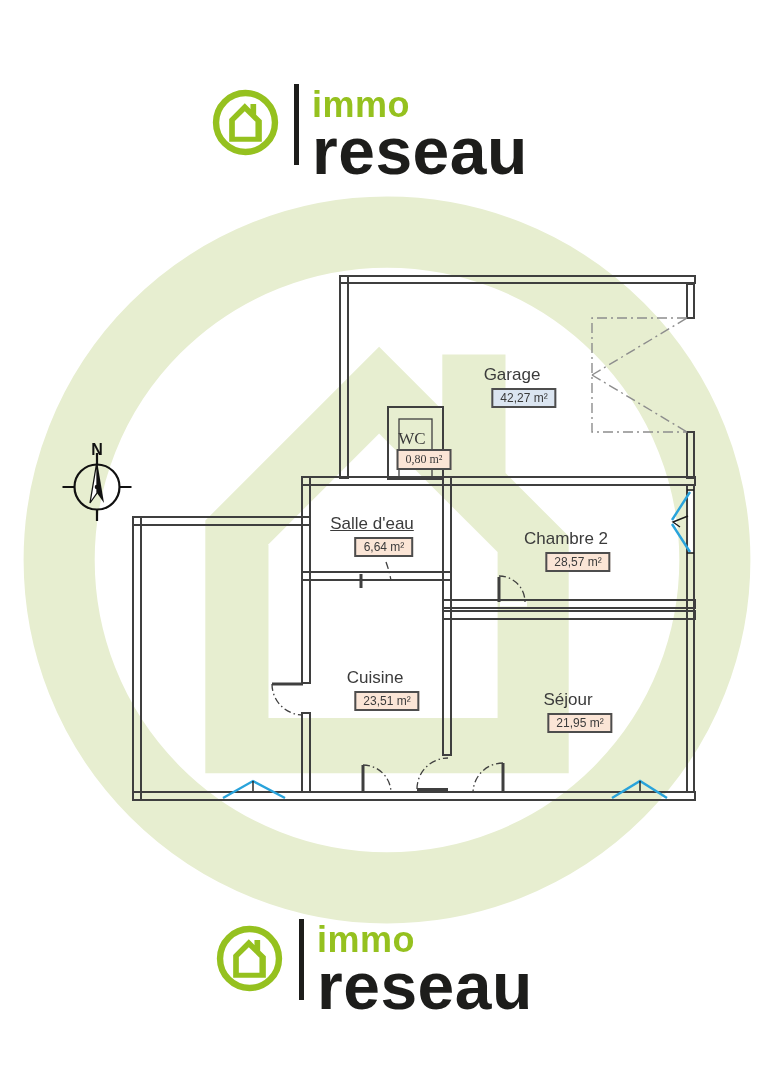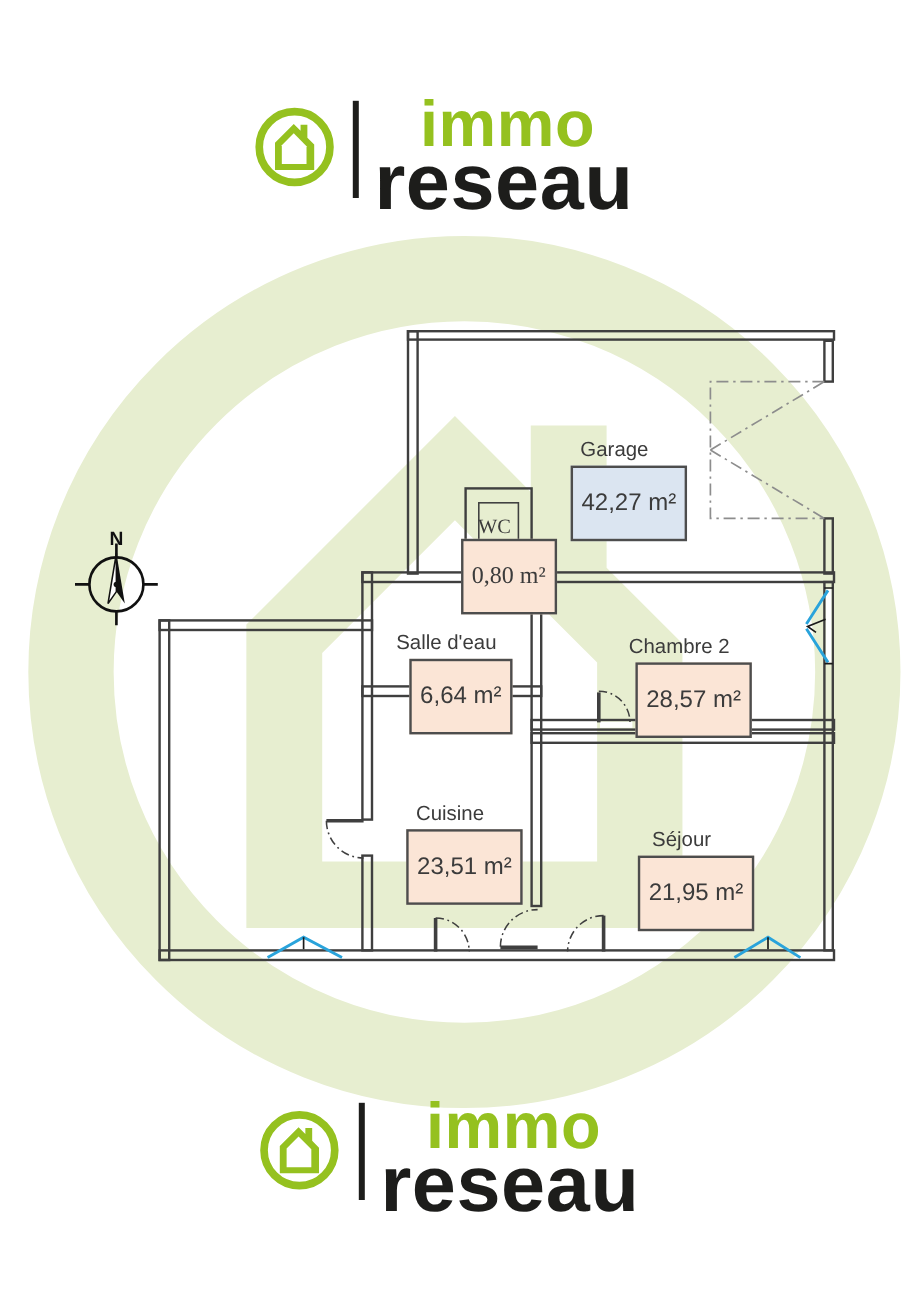--- a/index.html
+++ b/index.html
@@ -30,34 +30,34 @@
   .arc{fill:none;stroke:var(--wall-color);stroke-width:1.3;stroke-dasharray:7 3 1.5 3;}
   .garage-door{fill:none;stroke:#8d8d8d;stroke-width:1.4;stroke-dasharray:10 4 2 4;}
   .win{fill:none;stroke:var(--window-blue);stroke-width:2.4;}
   .wmark{stroke:#1a1a1a;stroke-width:1.4;fill:none;}
   .compass-stroke{stroke:#111;stroke-width:2.2;fill:none;}
 
   
   .room-label{position:absolute;transform:translateX(-50%);text-align:center;
               color:var(--text-color);white-space:nowrap;z-index:5;}
   .room-title{font-size:17px;display:block;margin-bottom:3px;}
-  .area-box{display:inline-block;font-size:20px;border:2px solid #4d4d4d;
-            background:var(--room-box-fill);padding:18px 7px;color:var(--text-color);margin-left:24px;}
+  .area-box{display:inline-block;font-size:12px;border:2px solid #4d4d4d;
+            background:var(--room-box-fill);padding:1px 7px;color:var(--text-color);margin-left:24px;}
   .area-box.blue{background:var(--garage-box-fill);}
 
   
   #north-label{position:absolute;left:97px;top:441px;transform:translateX(-50%);
                font-weight:bold;font-size:16px;color:#111;z-index:4;}
 
   
   .logo{position:absolute;z-index:6;}
   .logo-icon{position:absolute;color:var(--accent-green);}
   .logo-bar{position:absolute;width:5px;background:var(--logo-black);}
   .logo-text{position:absolute;font-weight:bold;letter-spacing:0.5px;}
-  .logo-text .l1{display:block;font-size:54px;line-height:49px;color:var(--accent-green);margin-left:38px;}
+  .logo-text .l1{display:block;font-size:36px;line-height:49px;color:var(--accent-green);}
   .logo-text .l2{display:block;font-size:66px;line-height:45px;color:var(--logo-black);}
 </style>
 </head>
 <body>
 
 <div id="page">
 
   <svg width="0" height="0" style="position:absolute" aria-hidden="true">
     <defs>
       <symbol id="logo-icon-symbol" viewBox="0 0 100 100">
@@ -147,21 +147,21 @@
   <div id="north-label">N</div>
 
   <div class="room-label" style="left:512px;top:365px;">
     <span class="room-title">Garage</span>
     <span class="area-box blue">42,27 m²</span>
   </div>
   <div class="room-label" style="left:412px;top:429px;font-family:Liberation Serif, serif;">
     <span class="room-title" style="margin-bottom:0;">WC</span>
     <span class="area-box">0,80 m²</span>
   </div>
-  <div class="room-label" style="left:372px;top:526px;">
+  <div class="room-label" style="left:372px;top:514px;text-decoration:underline;">
     <span class="room-title">Salle d'eau</span>
     <span class="area-box">6,64 m²</span>
   </div>
   <div class="room-label" style="left:566px;top:529px;">
     <span class="room-title">Chambre 2</span>
     <span class="area-box">28,57 m²</span>
   </div>
   <div class="room-label" style="left:375px;top:668px;">
     <span class="room-title">Cuisine</span>
     <span class="area-box">23,51 m²</span>

